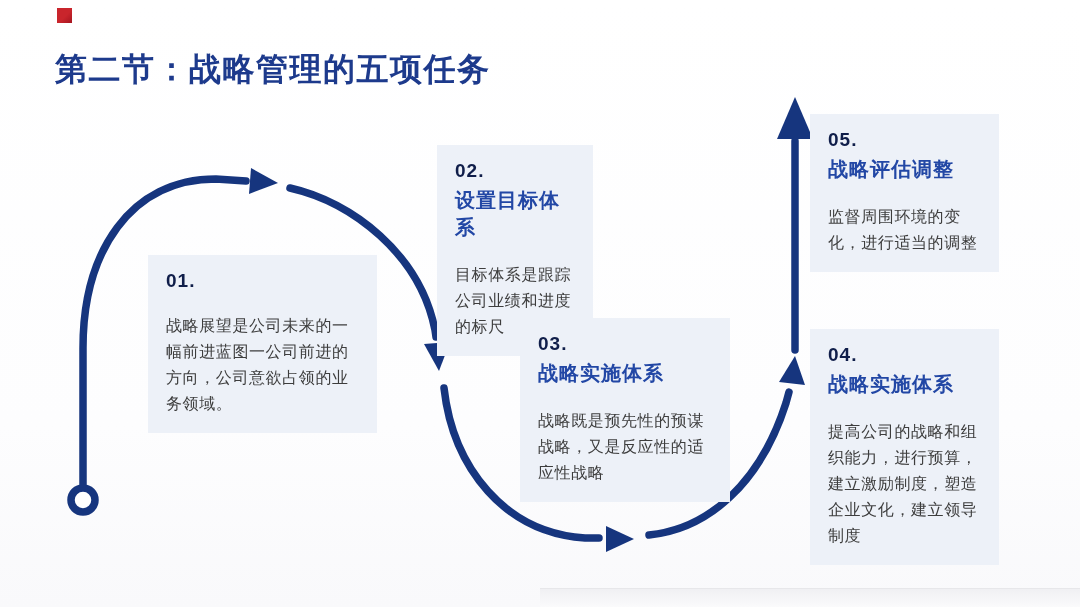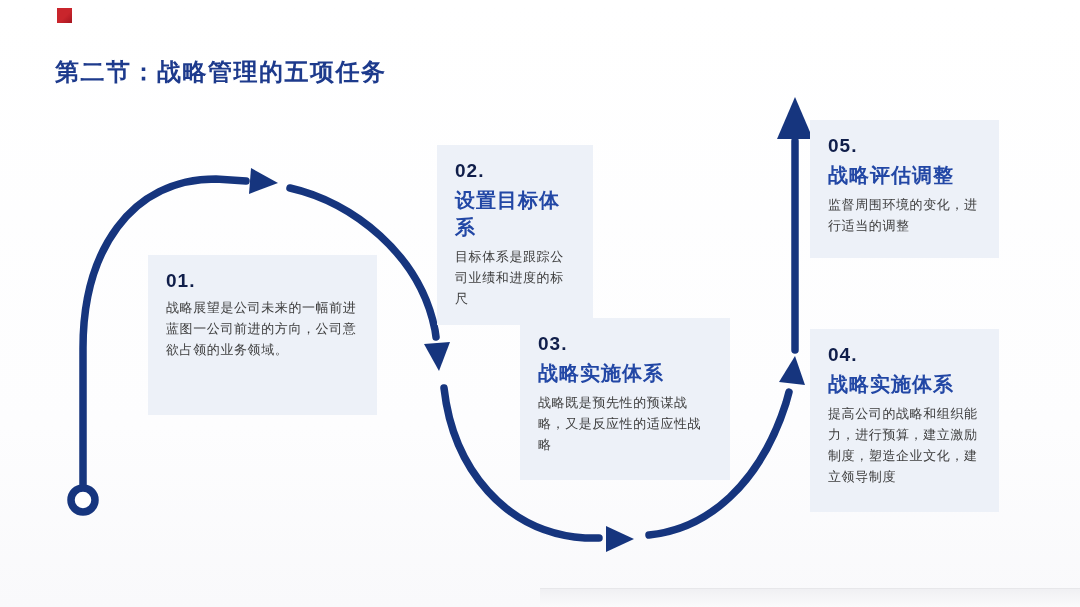--- a/index.html
+++ b/index.html
@@ -7,47 +7,46 @@
     position:relative;width:1080px;height:607px;overflow:hidden;
     background:linear-gradient(180deg,#ffffff 0%,#fdfdfe 70%,#f9f9fb 100%);
     font-family:"Liberation Sans","DejaVu Sans",sans-serif;
   }
   .accent-square{
     position:absolute;left:57px;top:8px;width:15px;height:15px;
     background:linear-gradient(135deg,var(--red_accent,#c9252c) 55%,#a5151f 100%);
   }
   .slide-title{
     position:absolute;left:55px;top:48px;
-    font-size:24px;font-weight:bold;letter-spacing:1.5px;
+    font-size:32px;font-weight:bold;letter-spacing:1.5px;
     color:var(--title_navy,#1d3a8c);
-    margin-top:8px;
   }
   .flow-svg{position:absolute;left:0;top:0;width:1080px;height:607px;}
   .card{
     position:absolute;box-sizing:border-box;
     background:var(--card_bg,#edf1f8);
     padding:15px 18px 16px 18px;
   }
   .card .num{
     font-size:19px;font-weight:bold;letter-spacing:1px;
     color:var(--step_number,#101e4a);
   }
   .card .ttl{
     font-size:20px;font-weight:bold;letter-spacing:1px;
     color:var(--step_title,#2247a5);margin-top:5px;
   }
   .card .bdy{
-    font-size:13px;line-height:1.62;letter-spacing:0.6px;
-    color:var(--body_text,#3d3d3d);margin-top:5px;
+    font-size:16px;line-height:1.62;letter-spacing:0.6px;
+    color:var(--body_text,#3d3d3d);margin-top:21px;
   }
   .c1{left:148px;top:255px;width:229px;min-height:160px;}
   .c2{left:437px;top:145px;width:156px;min-height:145px;}
   .c3{left:520px;top:318px;width:210px;min-height:162px;}
   .c4{left:810px;top:329px;width:189px;min-height:183px;}
-  .c5{left:810px;top:120px;width:189px;min-height:138px;}
+  .c5{left:810px;top:114px;width:189px;min-height:138px;}
   .bottom-shade{
     position:absolute;left:540px;top:588px;width:540px;height:19px;
     background:linear-gradient(180deg,#f0f0f3,#fbfbfc);
     border-top:1px solid #e7e7ea;
   }
 </style>
 </head>
 <body>
 
 <div class="slide">

